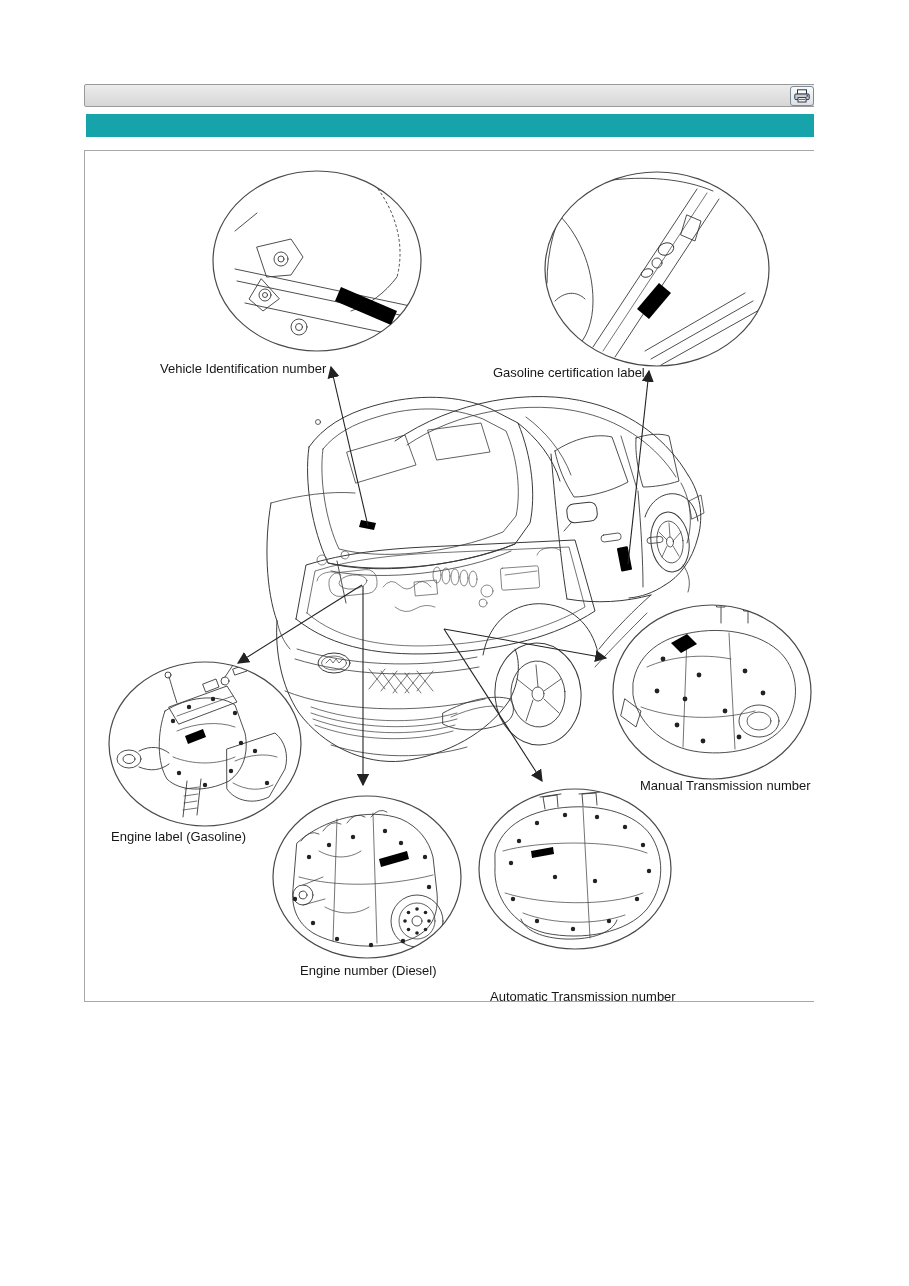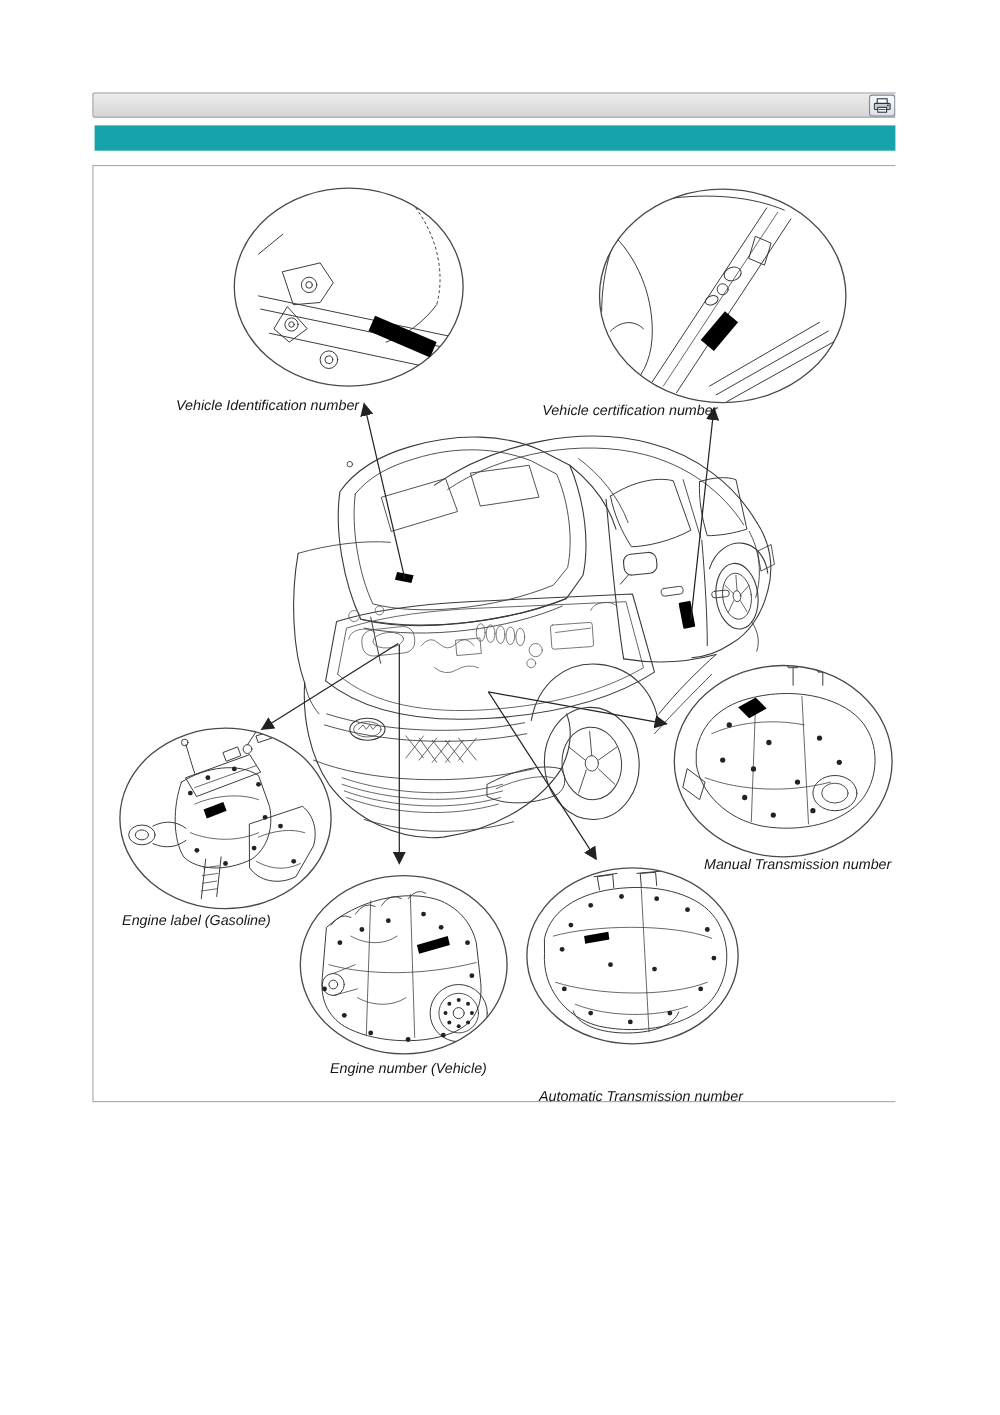--- a/index.html
+++ b/index.html
@@ -1,17 +1,17 @@
 <!DOCTYPE html>
 <html><head>
 <meta charset="utf-8">
 <style>
   html,body{margin:0;padding:0;background:#fff;}
   .page{position:relative;width:814px;height:1286px;background:#fff;overflow:hidden;
-        font-family:"Liberation Sans",sans-serif;font-style:italic;}
+        font-family:"Liberation Sans",sans-serif;}
   .toolbar{position:absolute;left:84px;top:84px;width:739px;height:23px;box-sizing:border-box;
            background:linear-gradient(#ececec,#d6d6d6);border:1px solid #9a9a9a;border-radius:2px;}
   .print-btn{position:absolute;right:8px;top:1px;width:24px;height:20px;box-sizing:border-box;
              background:linear-gradient(#fafafa,#dde1e6);border:1px solid #7d8b99;border-radius:3px;
              display:flex;align-items:center;justify-content:center;cursor:pointer;padding:0;}
   .accent-bar{position:absolute;left:86px;top:114px;width:736px;height:23px;background:#16a3a9;}
   .canvas{position:absolute;left:84px;top:150px;width:739px;height:852px;box-sizing:border-box;
           border:1px solid #a8a8a8;background:#fff;}
   .art{position:absolute;left:0;top:0;}
   .lbl{position:absolute;font-size:13px;line-height:15px;color:#161616;white-space:nowrap;}
@@ -338,19 +338,19 @@
         <line x1="283" y1="375" x2="246" y2="216" marker-end="url(#ah)"></line>
         <line x1="543" y1="413" x2="564" y2="220" marker-end="url(#ah)"></line>
         <line x1="277" y1="434" x2="153" y2="512" marker-end="url(#ah)"></line>
         <line x1="278" y1="435" x2="278" y2="634" marker-end="url(#ah)"></line>
         <line x1="359" y1="478" x2="521" y2="507" marker-end="url(#ah)"></line>
         <line x1="359" y1="478" x2="457" y2="630" marker-end="url(#ah)"></line>
       </g>
     </svg>
 
     <div class="lbl" style="left:75px;top:210px">Vehicle Identification number</div>
-    <div class="lbl" style="left:408px;top:214px">Vehicle certification number</div>
+    <div class="lbl" style="left:408px;top:214px">Gasoline certification label</div>
     <div class="lbl" style="left:26px;top:678px">Engine label (Gasoline)</div>
-    <div class="lbl" style="left:215px;top:812px">Engine number (Vehicle)</div>
+    <div class="lbl" style="left:215px;top:812px">Engine number (Diesel)</div>
     <div class="lbl" style="left:555px;top:627px">Manual Transmission number</div>
     <div class="lbl" style="left:405px;top:838px">Automatic Transmission number</div>
   </div>
 </div>
 
 </body></html>

